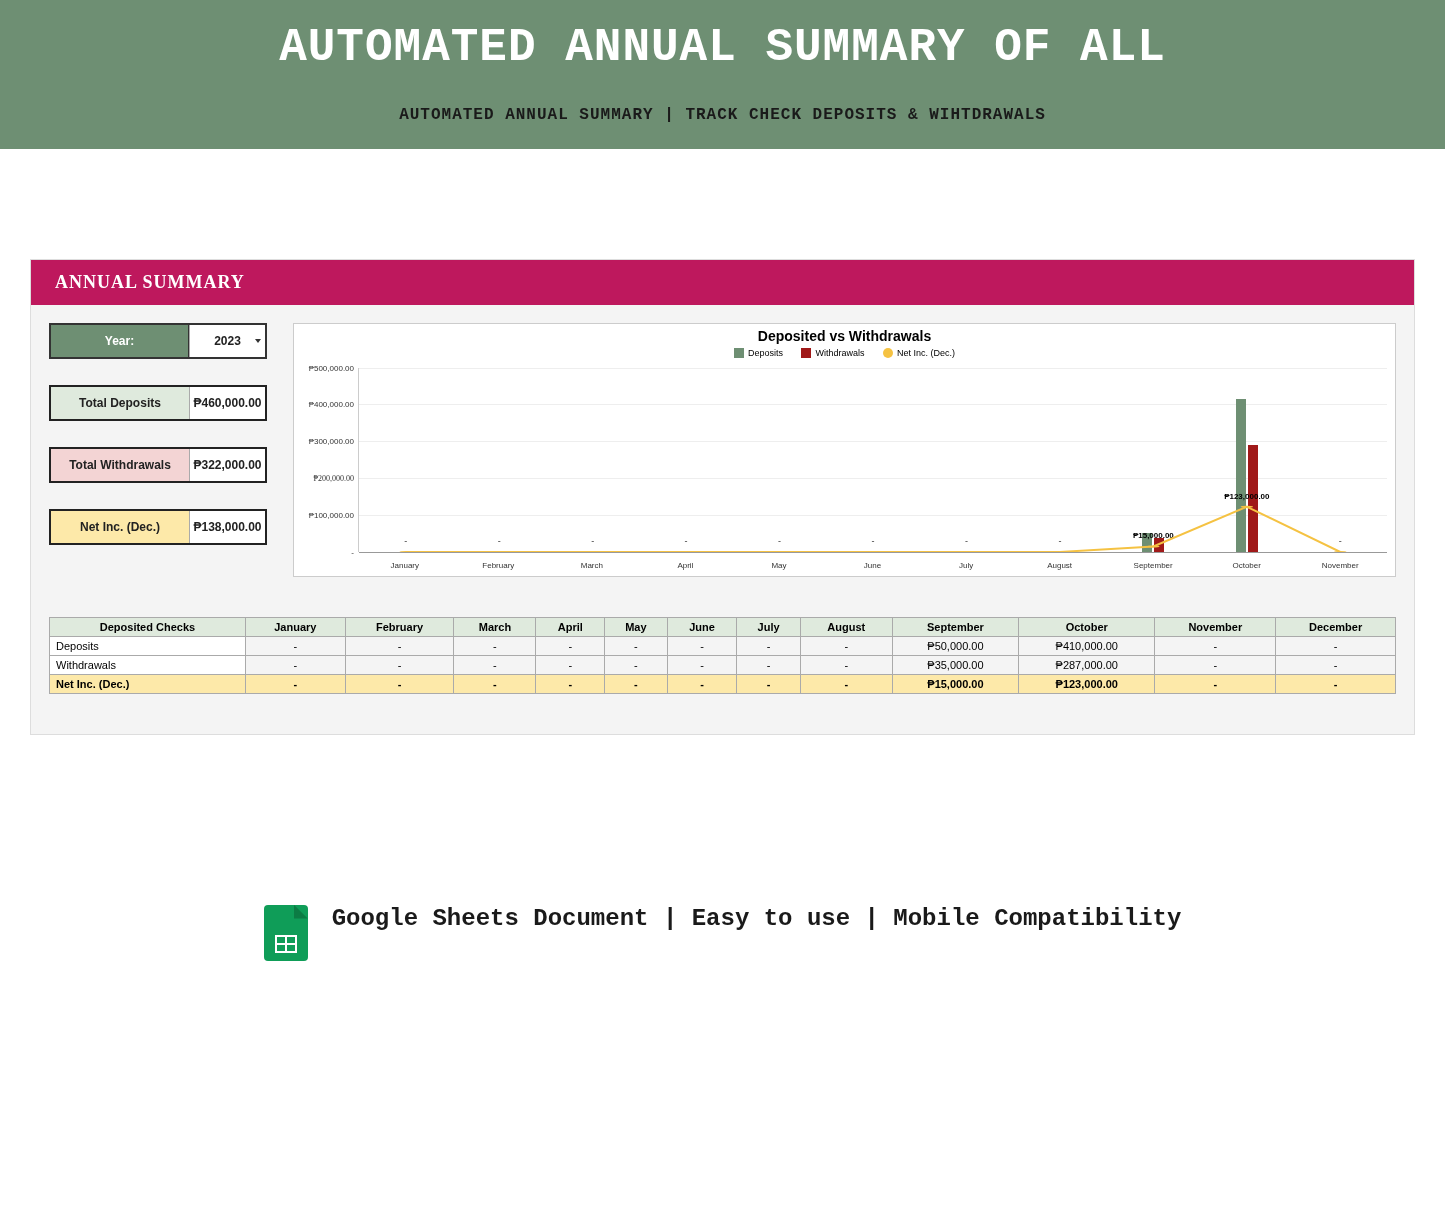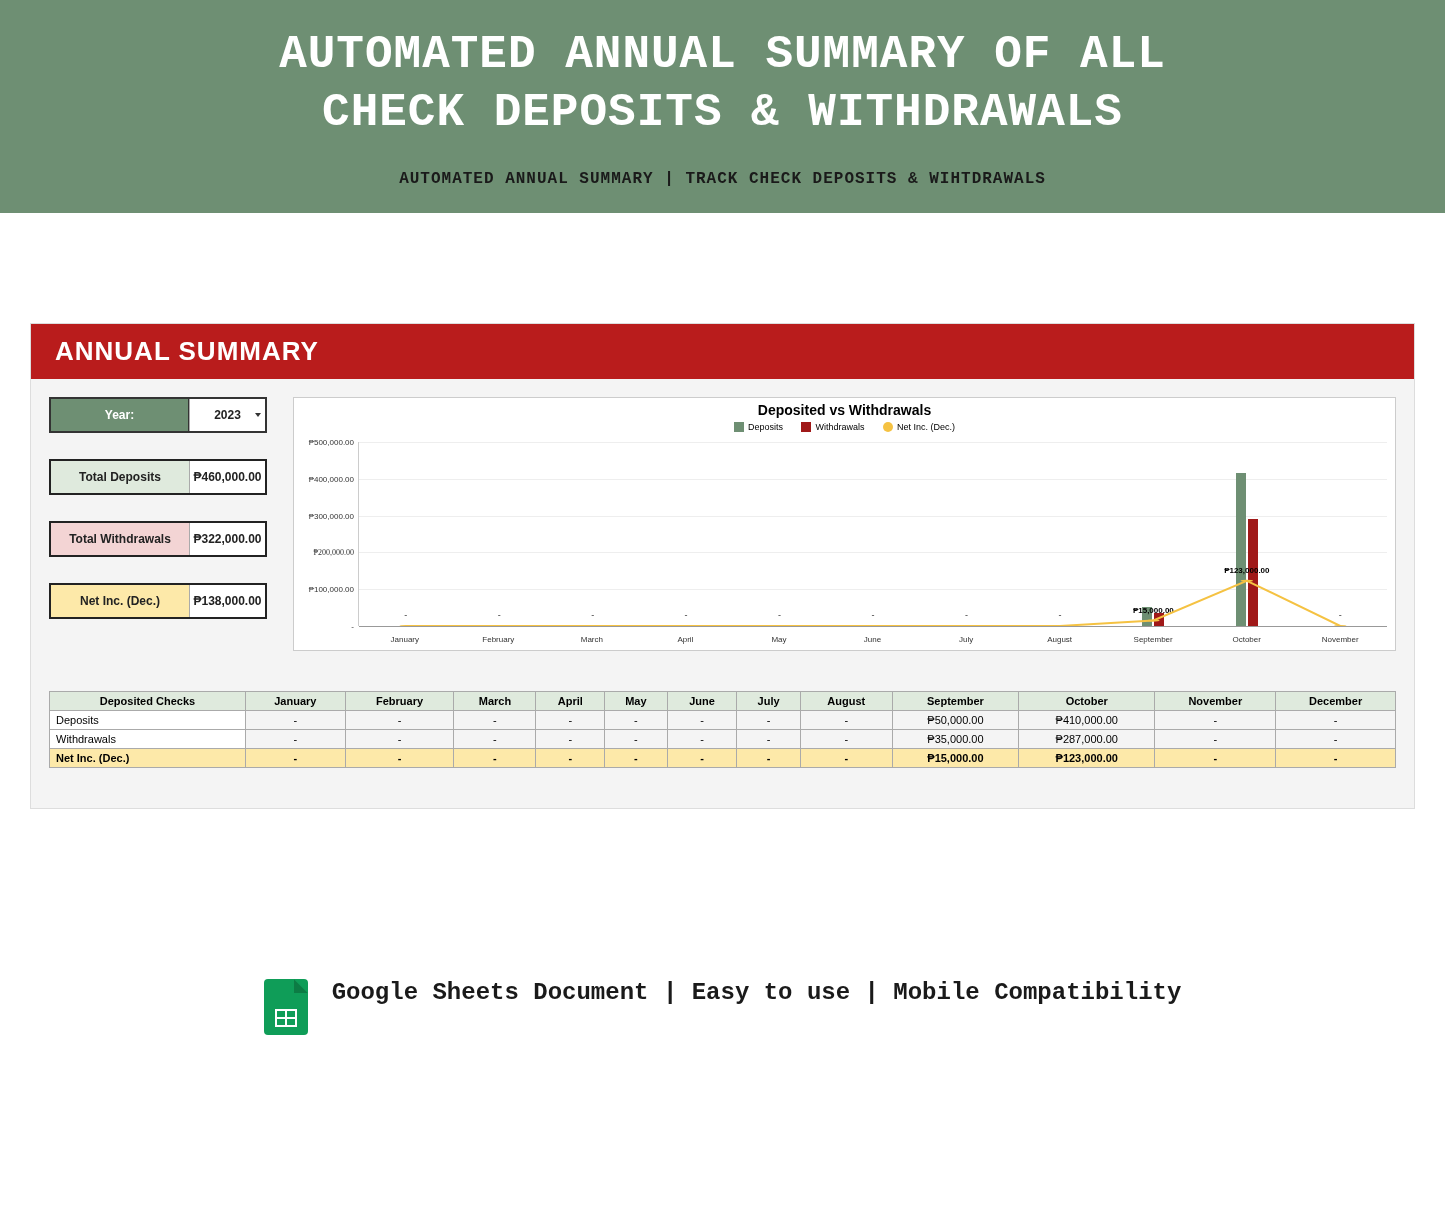--- a/index.html
+++ b/index.html
@@ -10,42 +10,41 @@
   padding: 20px 0 25px;
   text-align: center;
 }
 .header-title {
   font-family: 'Courier New', monospace;
   font-weight: bold;
   color: #fff;
   font-size: 46px;
   letter-spacing: 1px;
   line-height: 1.25;
-  margin-top: 7px;
 }
 .header-sub {
   font-family: 'Courier New', monospace;
   font-weight: bold;
   color: #1a1a1a;
   font-size: 16px;
   margin-top: 28px;
   letter-spacing: 1px;
 }
 
 .content-wrap {
   margin: 110px 30px 0;
   background: #f4f4f4;
   border: 1px solid #ddd;
 }
 .section-title-bar {
-  background: #b91c1c;
+  background: #be185d;
   color: #fff;
-  font-family: Liberation Sans, sans-serif;
-  font-weight: bold;
-  font-size: 26px;
+  font-family: Liberation Serif, serif;
+  font-weight: bold;
+  font-size: 18px;
   padding: 12px 24px;
   letter-spacing: 1px;
 }
 
 .dash-body {
   display: flex;
   padding: 18px 18px 10px;
   gap: 26px;
 }
 .stat-col { width: 218px; flex-shrink: 0; }
@@ -199,21 +198,20 @@
   font-size: 24px;
   color: #1a1a1a;
 }
 </style>
 </head>
 <body>
 
 <div class="header-banner">
   <div class="header-title">
     <span>AUTOMATED ANNUAL SUMMARY OF ALL</span><br>
-    <span>CHECK DEPOSITS &amp; WITHDRAWALS</span>
   </div>
   <div class="header-sub">AUTOMATED ANNUAL SUMMARY | TRACK CHECK DEPOSITS &amp; WIHTDRAWALS</div>
 </div>
 
 <div class="content-wrap">
   <div class="section-title-bar">ANNUAL SUMMARY</div>
 
   <div class="dash-body">
     <div class="stat-col">
       <div class="stat-box year-box">

